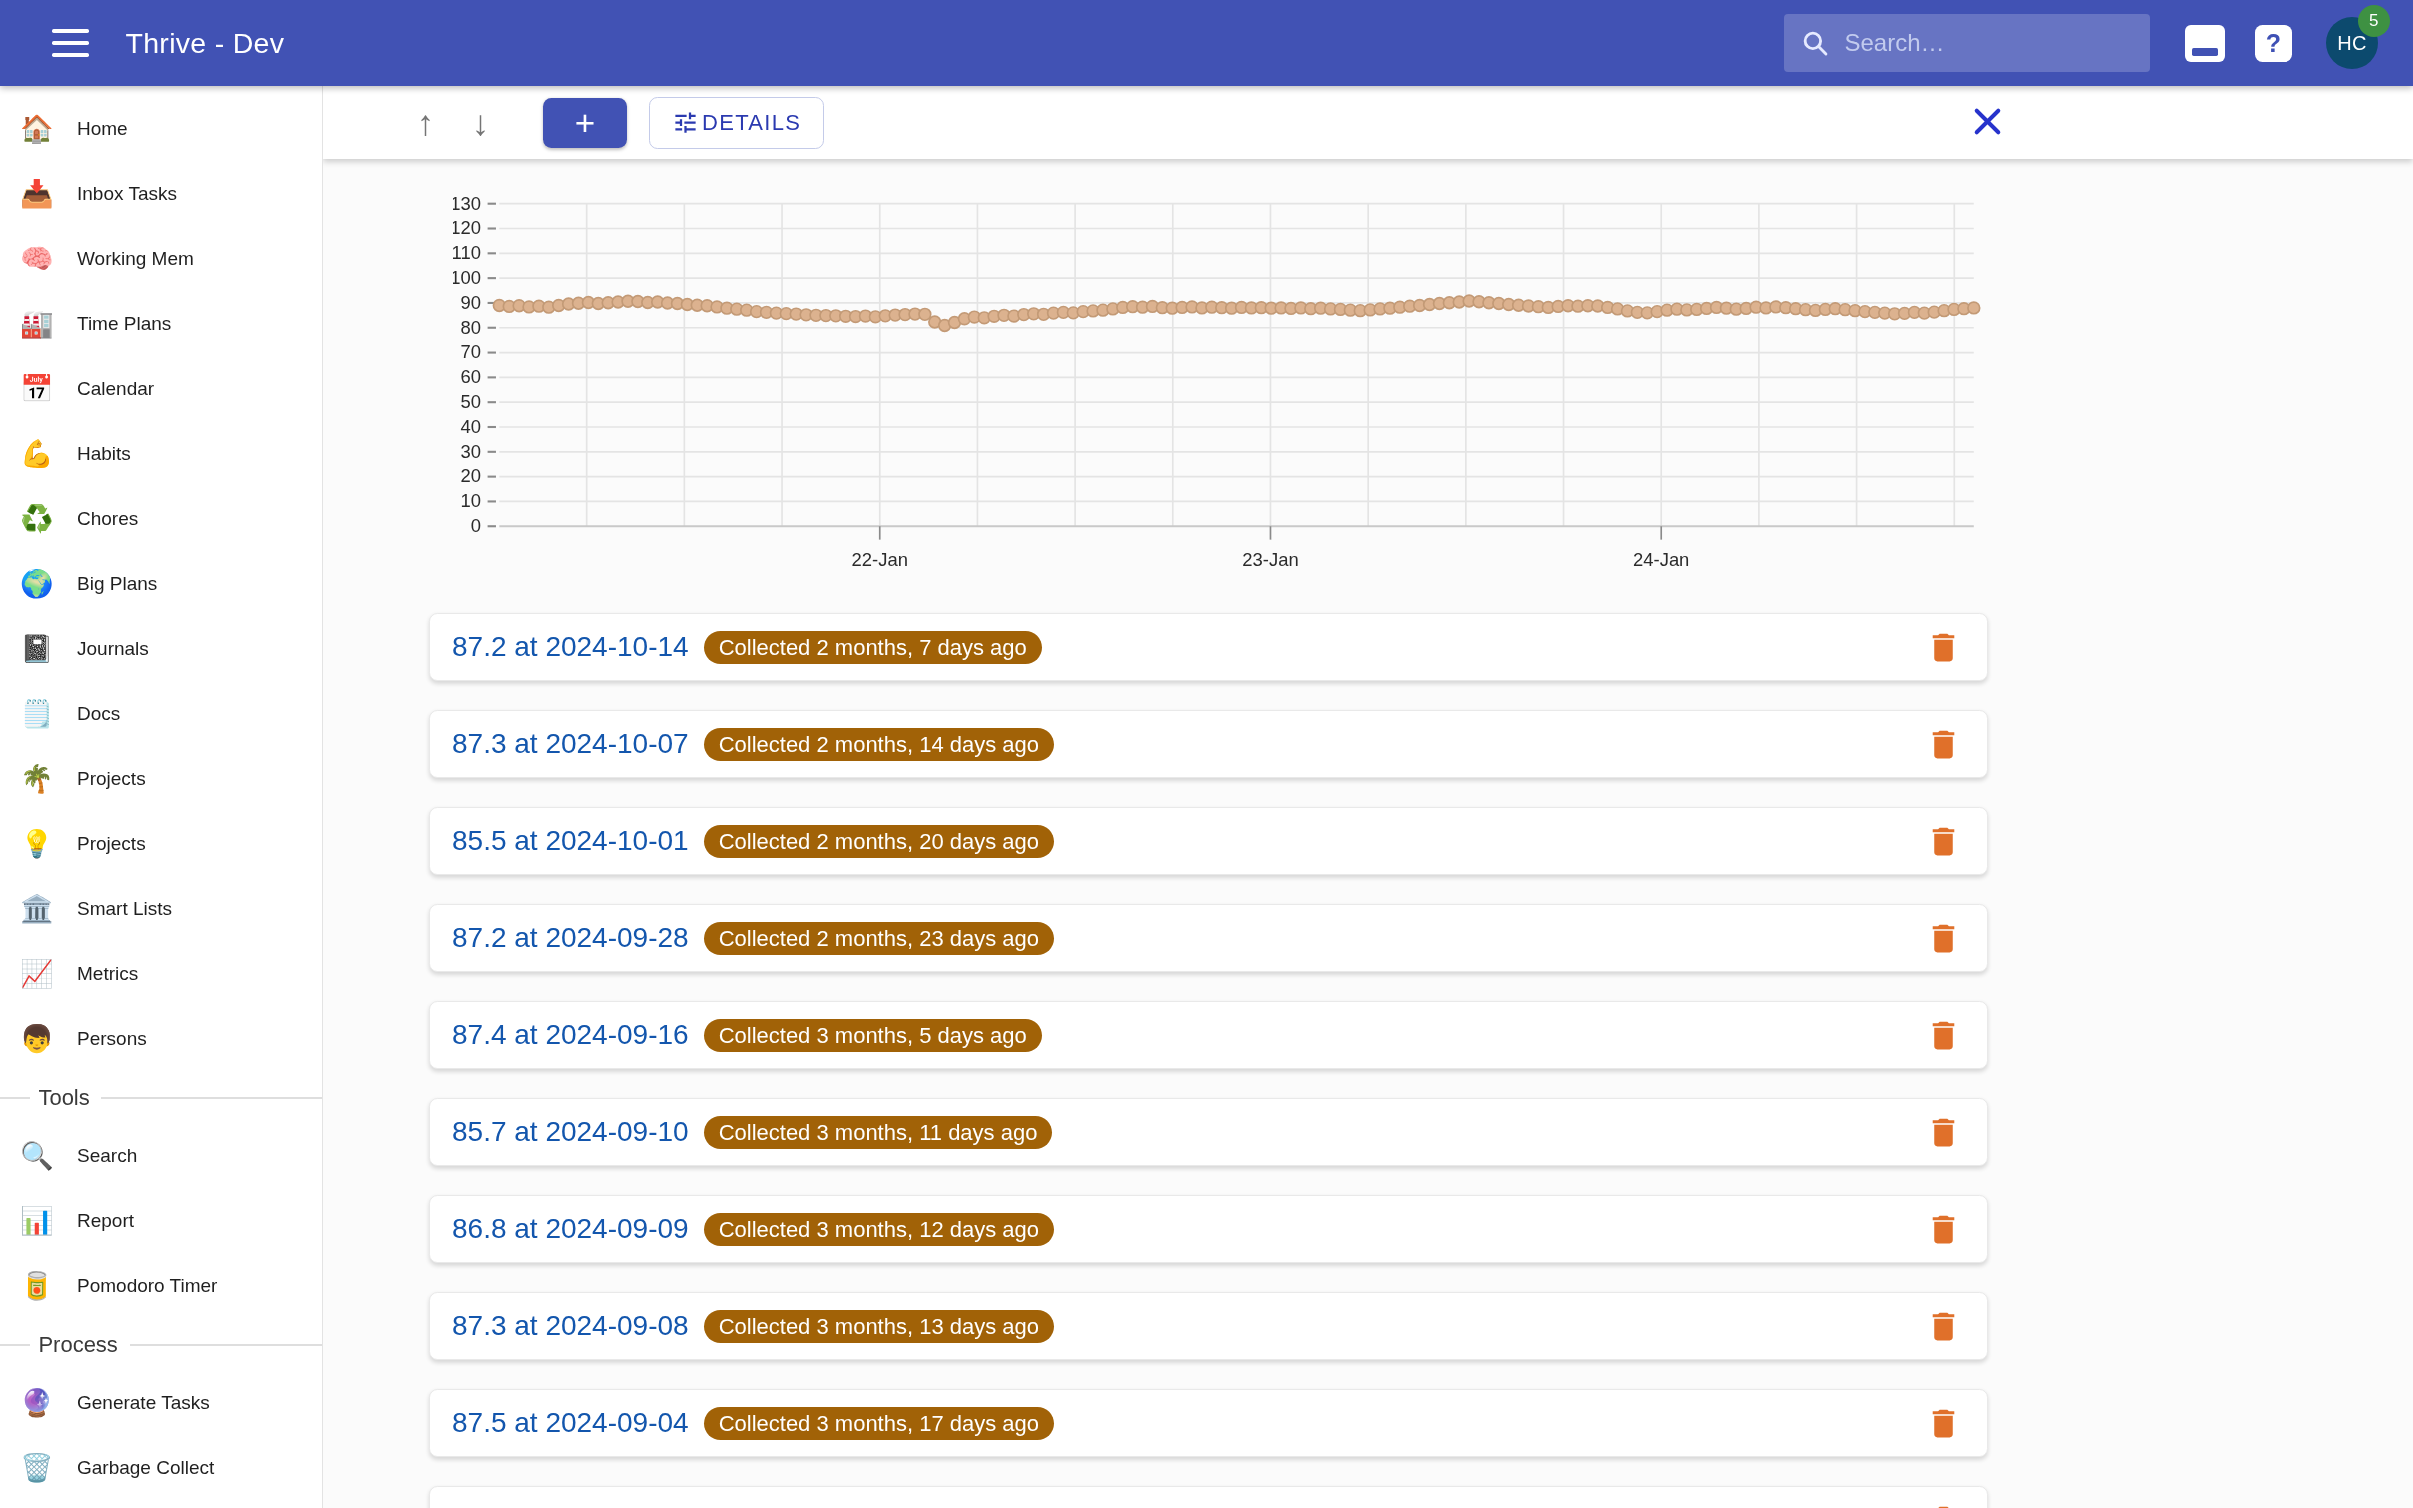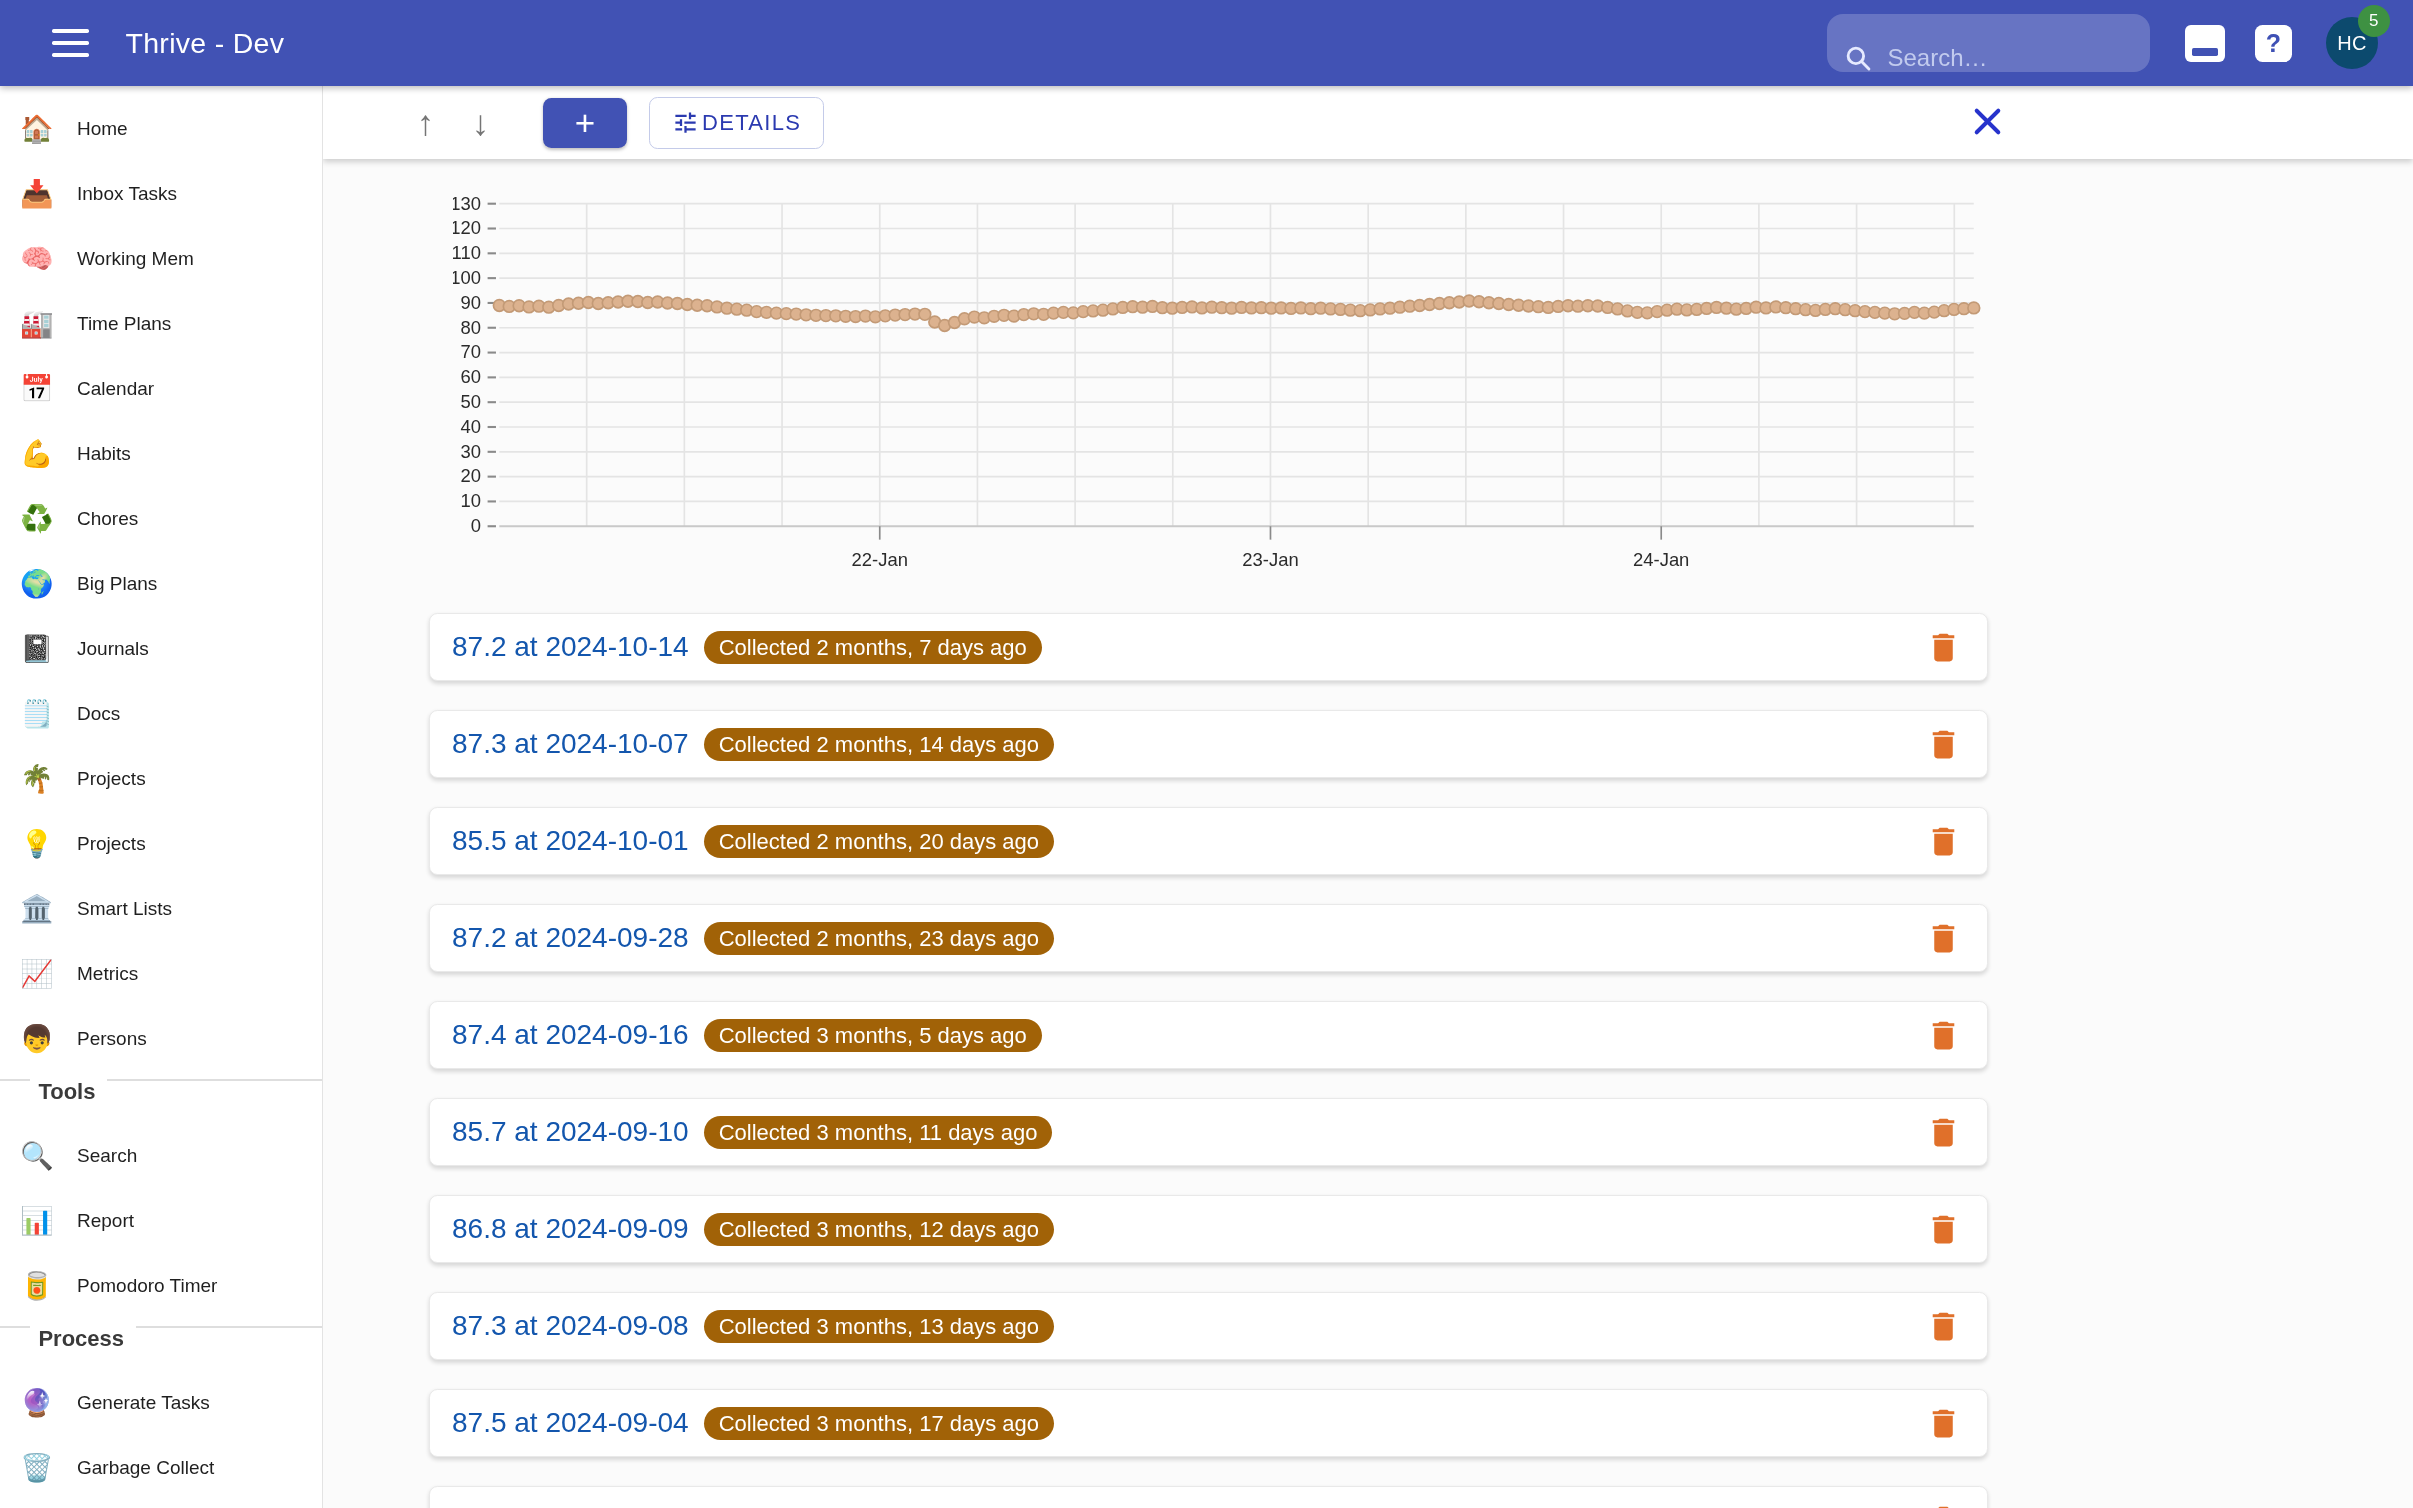--- a/index.html
+++ b/index.html
@@ -9,22 +9,22 @@
 
   
   .appbar { position:absolute; left:0; top:0; width:2413px; height:86px;
     background:#4152b4; display:flex; align-items:center; z-index:30;
     box-shadow:0 3.4px 6.7px rgba(0,0,0,0.28);padding-left:28px; }
   .hamburger { width:54px; height:54px; margin-left:23.5px; border:none; background:transparent;
     display:flex; flex-direction:column; justify-content:center; gap:7.5px; cursor:pointer; }
   .hamburger span { display:block; height:4.2px; width:37px; background:#fff; border-radius:1.7px; }
   .app-title { color:#ffffff; font-size:28.5px; font-weight:400; margin-left:20px; letter-spacing:0.3px; }
   .appbar-spacer { flex:1; }
-  .searchbox { width:323px; height:58px; background:rgba(255,255,255,0.20); border-radius:16px;
-    display:flex; align-items:flex-end; padding:0 17px; margin-right:35px; }
+  .searchbox { width:366px; height:58px; background:rgba(255,255,255,0.20); border-radius:4px;
+    display:flex; align-items:center; padding:0 17px; margin-right:35px; }
   .searchbox svg { flex:0 0 auto; }
   .searchbox input { background:transparent; border:none; outline:none; color:#eef1ff;
     font-size:24px; margin-left:15px; width:235px; font-family:"Liberation Sans",sans-serif; }
   .searchbox input::placeholder { color:#c2cbee; }
   .cta-btn { width:40px; height:37px; background:#ffffff; border:none; border-radius:5.9px;
     position:relative; margin-right:30px; cursor:pointer; }
   .cta-btn .bar { position:absolute; left:6.7px; right:6.7px; bottom:5.9px; height:7.5px;
     background:#4152b4; border-radius:1.7px; }
   .help-btn { width:37px; height:37px; background:#ffffff; border:none; border-radius:7.5px;
     color:#3f51b5; font-size:25px; font-weight:bold; line-height:37px; text-align:center;
@@ -35,21 +35,21 @@
   .notif-badge { position:absolute; top:-11.7px; right:-11.7px; width:32px; height:32px;
     border-radius:50%; background:#3e9142; color:#fff; font-size:17px;
     display:flex; align-items:center; justify-content:center; }
 
   
   .sidebar { position:absolute; left:0; top:86px; width:323px; height:1422px;
     background:#ffffff; border-right:1.7px solid #e3e3e3; padding-top:10px; z-index:10; }
   .nav-item { height:65px; display:flex; align-items:center; cursor:pointer; }
   .nav-item .emoji { width:77px; padding-left:20px; font-size:27px; text-align:left; }
   .nav-item .label { font-size:19px; color:#1f1f1f; }
-  .nav-section { height:37px; display:flex; margin:8.4px 0 6.7px 0;font-weight:bold; }
+  .nav-section { height:37px; display:flex; align-items:center; margin:8.4px 0 6.7px 0; }
   .nav-section .line-l { width:30px; height:1.7px; background:#dedede; }
   .nav-section .title { font-size:22px; color:#3a3a3a; margin:0 11.7px 0 8.4px; }
   .nav-section .line-r { flex:1; height:1.7px; background:#dedede; }
 
   
   .toolbar { position:absolute; left:323px; top:86px; width:2090px; height:73px;
     background:#ffffff; display:flex; align-items:center; z-index:5;
     box-shadow:0 3.4px 5.9px rgba(0,0,0,0.18); }
   .arrow-btn { border:none; background:transparent; color:#757575; font-size:35px;
     line-height:1; width:45px; height:50px; cursor:pointer; }

